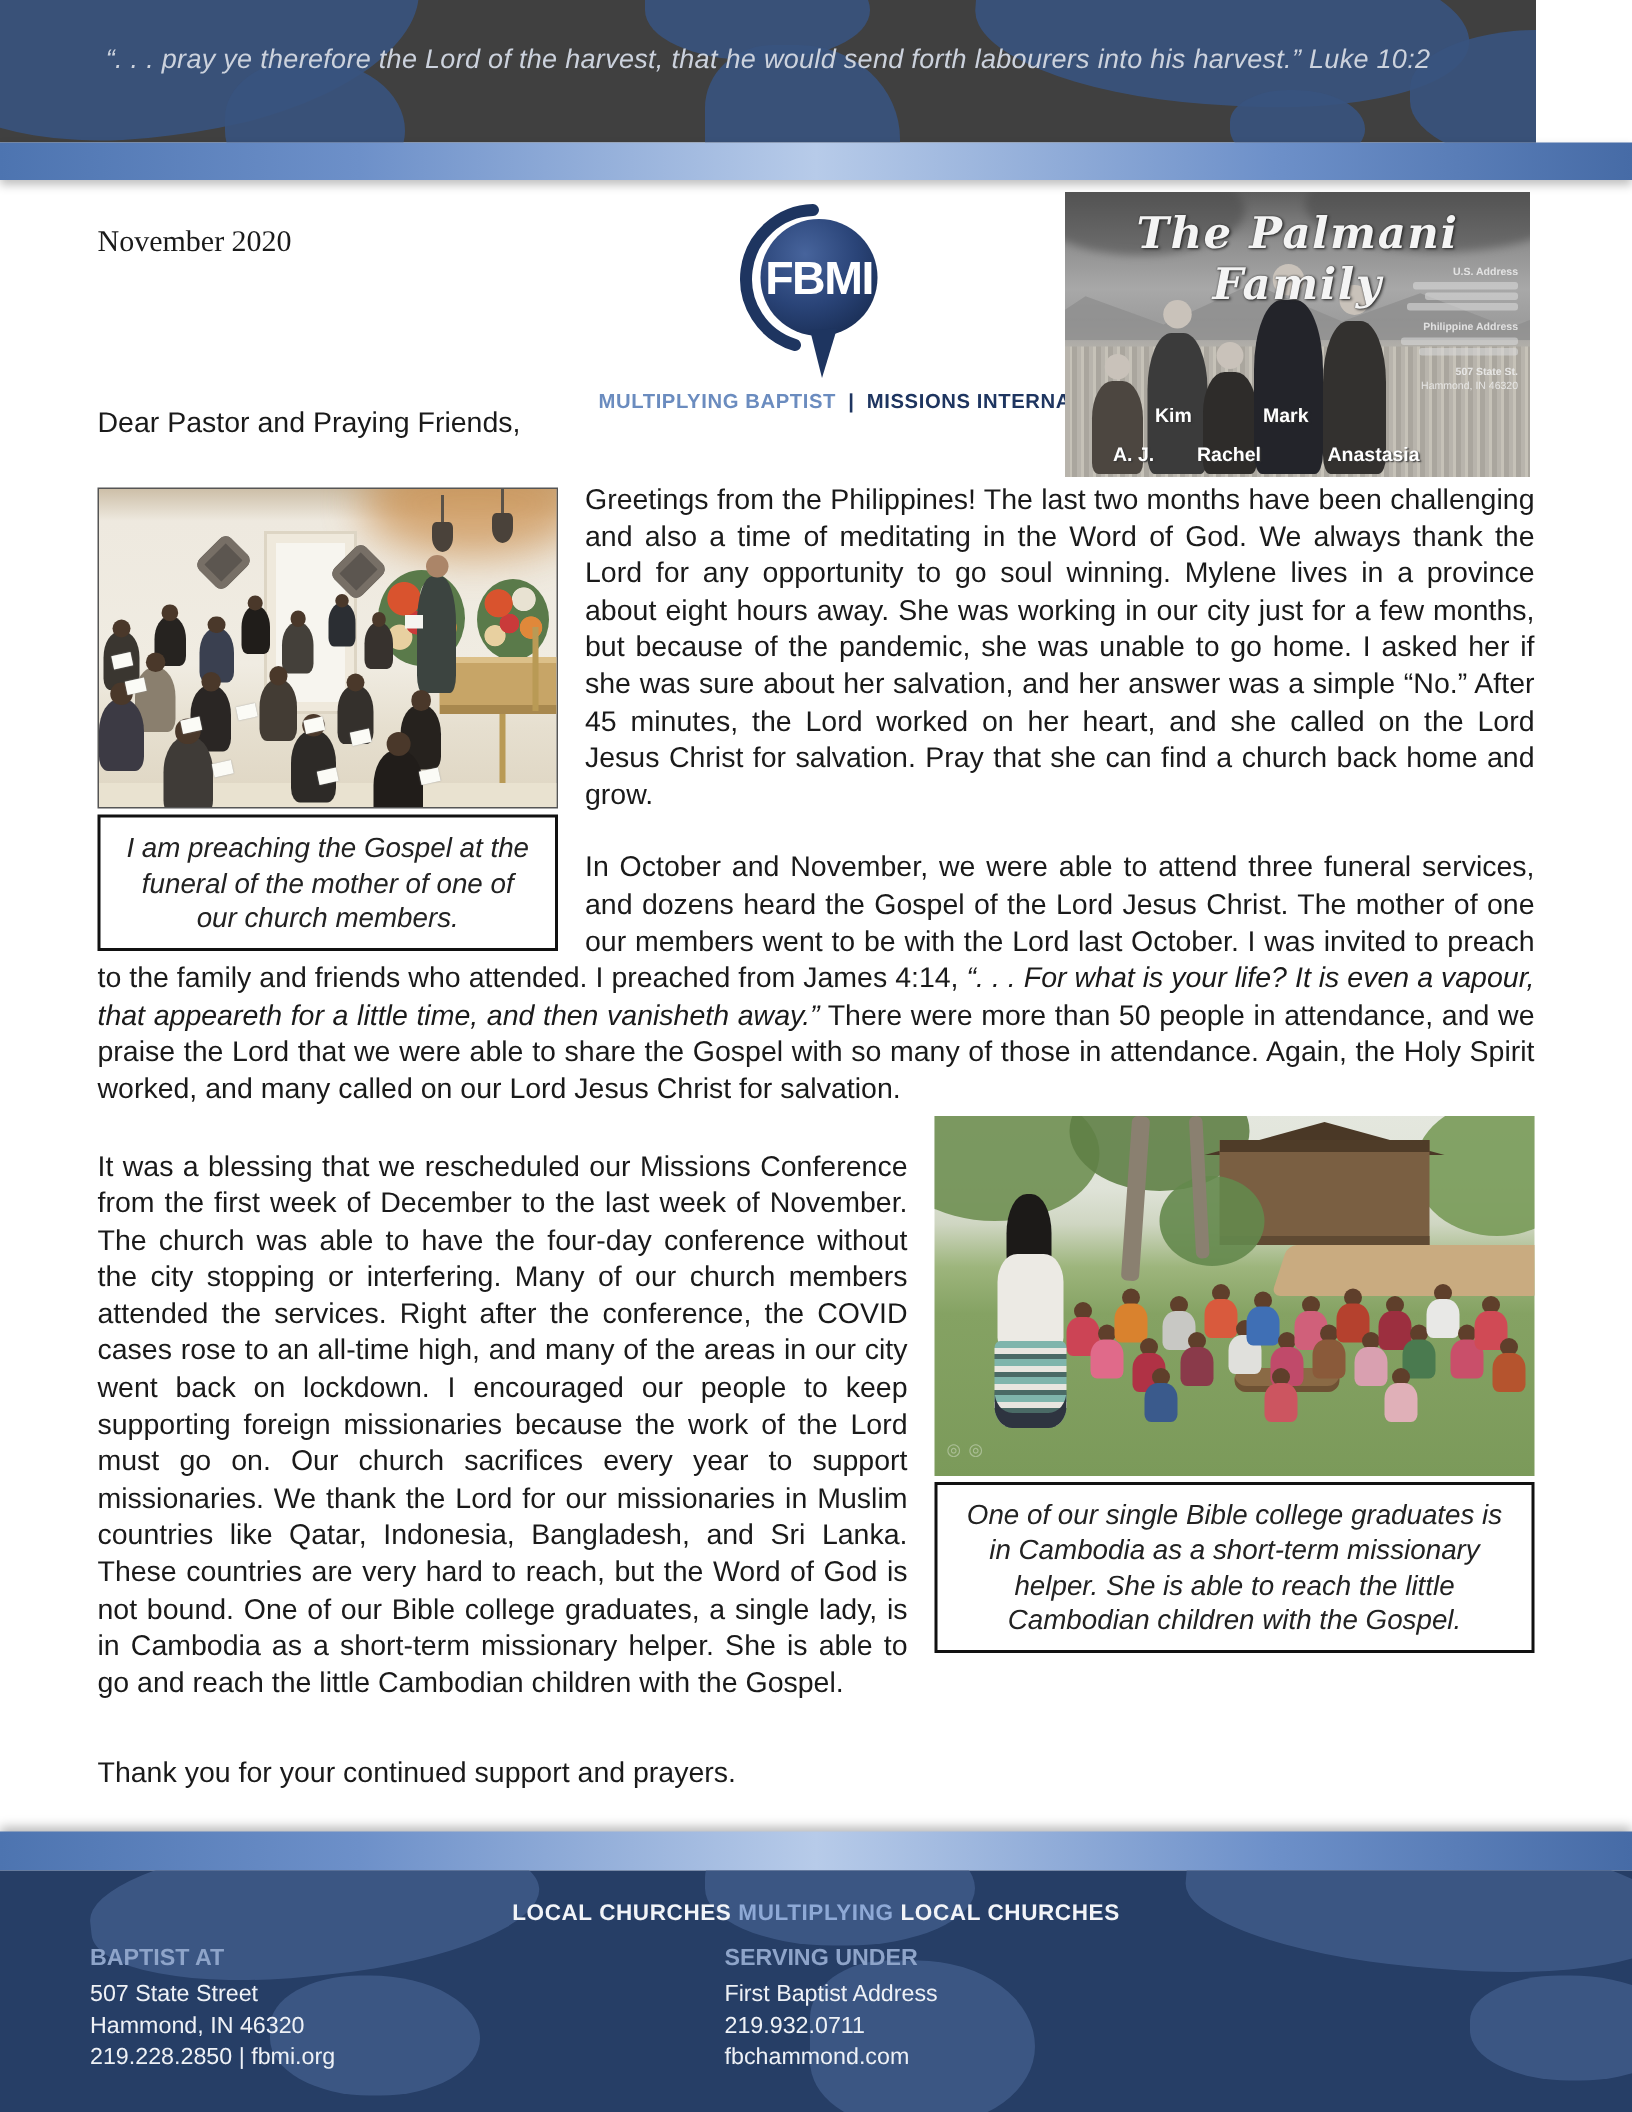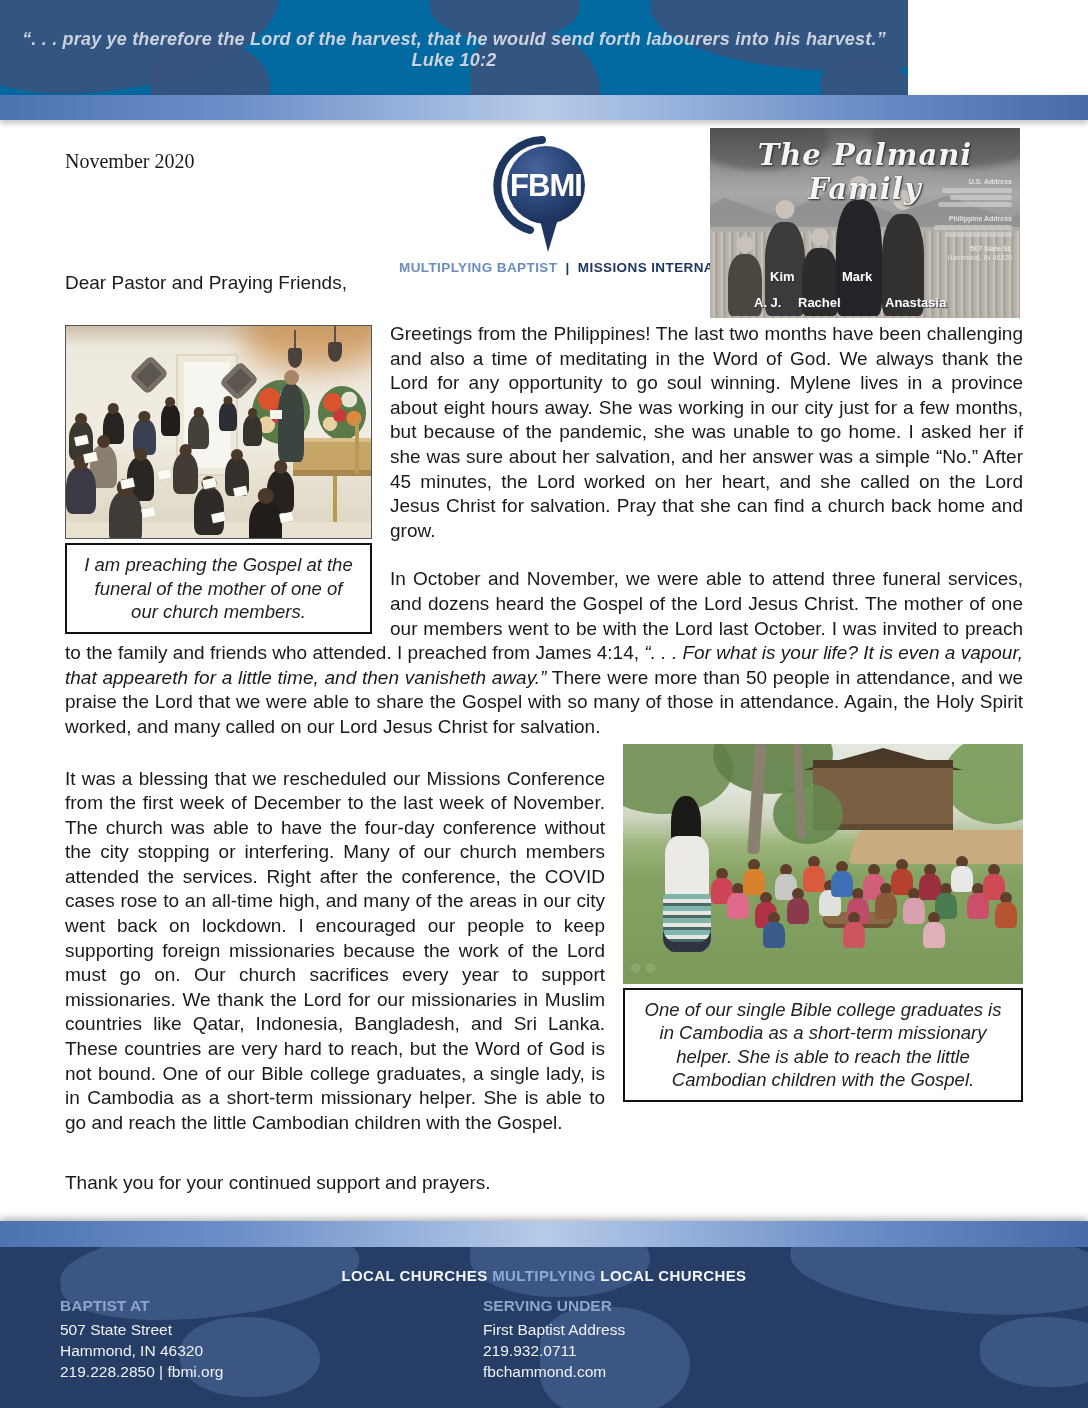--- a/index.html
+++ b/index.html
@@ -1,21 +1,21 @@
 <!DOCTYPE html>
 <html><head>
 <meta charset="utf-8">
 <style>
   html,body{margin:0;padding:0;background:#ffffff;}
   body{width:1088px;height:1408px;position:relative;overflow:hidden;
        font-family:"Liberation Sans",sans-serif;color:#1a1a1a;}
 
   
-  .banner{position:absolute;left:0;top:0;width:908px;height:95px;
-          background:#0369a1;overflow:hidden;font-weight:bold;}
+  .banner{position:absolute;left:0;top:0;width:1024px;height:95px;
+          background:#404040;overflow:hidden;}
   .mapblob{position:absolute;background:#39537e;border-radius:45% 55% 50% 50%;opacity:.9;}
   .banner .b1{left:-60px;top:-70px;width:340px;height:160px;transform:rotate(-8deg);}
   .banner .b2{left:150px;top:40px;width:120px;height:90px;}
   .banner .b3{left:430px;top:-30px;width:150px;height:70px;}
   .banner .b4{left:470px;top:30px;width:130px;height:120px;border-radius:40% 60% 55% 45%;}
   .banner .b5{left:650px;top:-40px;width:330px;height:110px;transform:rotate(4deg);}
   .banner .b6{left:940px;top:20px;width:200px;height:90px;}
   .banner .b7{left:820px;top:60px;width:90px;height:50px;}
   .banner-quote{position:absolute;left:0;top:0;width:100%;text-align:center;
           padding-top:29px;font-style:italic;font-size:18px;color:#ccd2dd;letter-spacing:.2px;}
@@ -43,21 +43,21 @@
   .fam-cloud{position:absolute;background:#4a4a4a;border-radius:50%;opacity:.55;filter:blur(3px);}
   .fam-mtn{position:absolute;left:-10%;top:30%;width:120%;height:22%;background:#8e8e8e;opacity:.8;
      clip-path:polygon(0 100%,12% 30%,26% 75%,42% 10%,58% 70%,72% 25%,88% 80%,100% 40%,100% 100%);}
   .fam-field{position:absolute;left:0;bottom:0;width:100%;height:46%;
      background:repeating-linear-gradient(90deg,#b8b4ac 0 3px,#c6c2b8 3px 5px,#aaa69e 5px 8px);}
   .fam-title{position:absolute;left:0;top:10px;width:100%;text-align:center;
      font-family:"DejaVu Serif",serif;font-style:italic;font-weight:bold;font-size:29px;color:#f4f4f4;
      text-shadow:1px 1px 2px #2a2a2a,0 0 1px #2a2a2a;letter-spacing:1px;}
   .fam-name{position:absolute;color:#ffffff;font-weight:bold;font-size:13px;
      text-shadow:1px 1px 1px #333;}
-  .fn-aj{left:44px;bottom:8px;text-align:right;} .fn-kim{left:60px;bottom:34px;}
+  .fn-aj{left:32px;bottom:8px;text-align:right;} .fn-kim{left:60px;bottom:34px;}
   .fn-rachel{left:88px;bottom:8px;} .fn-mark{left:132px;bottom:34px;}
   .fn-ana{left:175px;bottom:8px;}
   .fam-person{position:absolute;}
   .fam-person .fhead{position:absolute;left:50%;transform:translateX(-50%);top:0;
      background:#c9c2ba;border-radius:50%;}
   .fam-person .fbody{position:absolute;left:0;bottom:0;width:100%;border-radius:40% 40% 12% 12%;}
   .fam-addr{position:absolute;right:8px;top:42px;width:96px;text-align:right;color:#efefef;
      font-size:7px;line-height:9px;opacity:.85;filter:blur(.4px);}
   .fam-addr .ah{font-weight:bold;margin-top:7px;}
   .fam-addr .abar{height:5px;margin:2px 0 2px auto;background:#d8d8d8;opacity:.7;border-radius:2px;}

